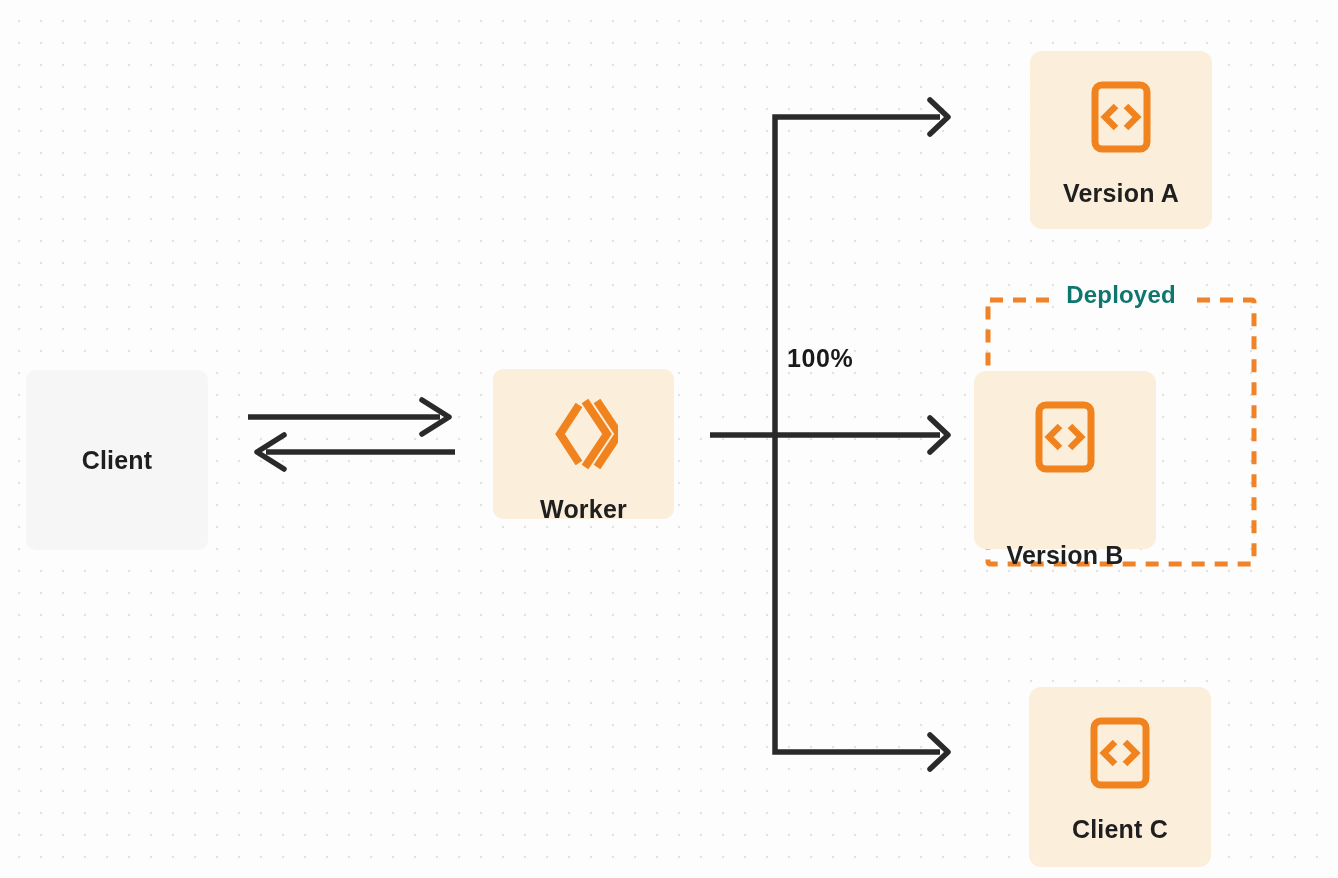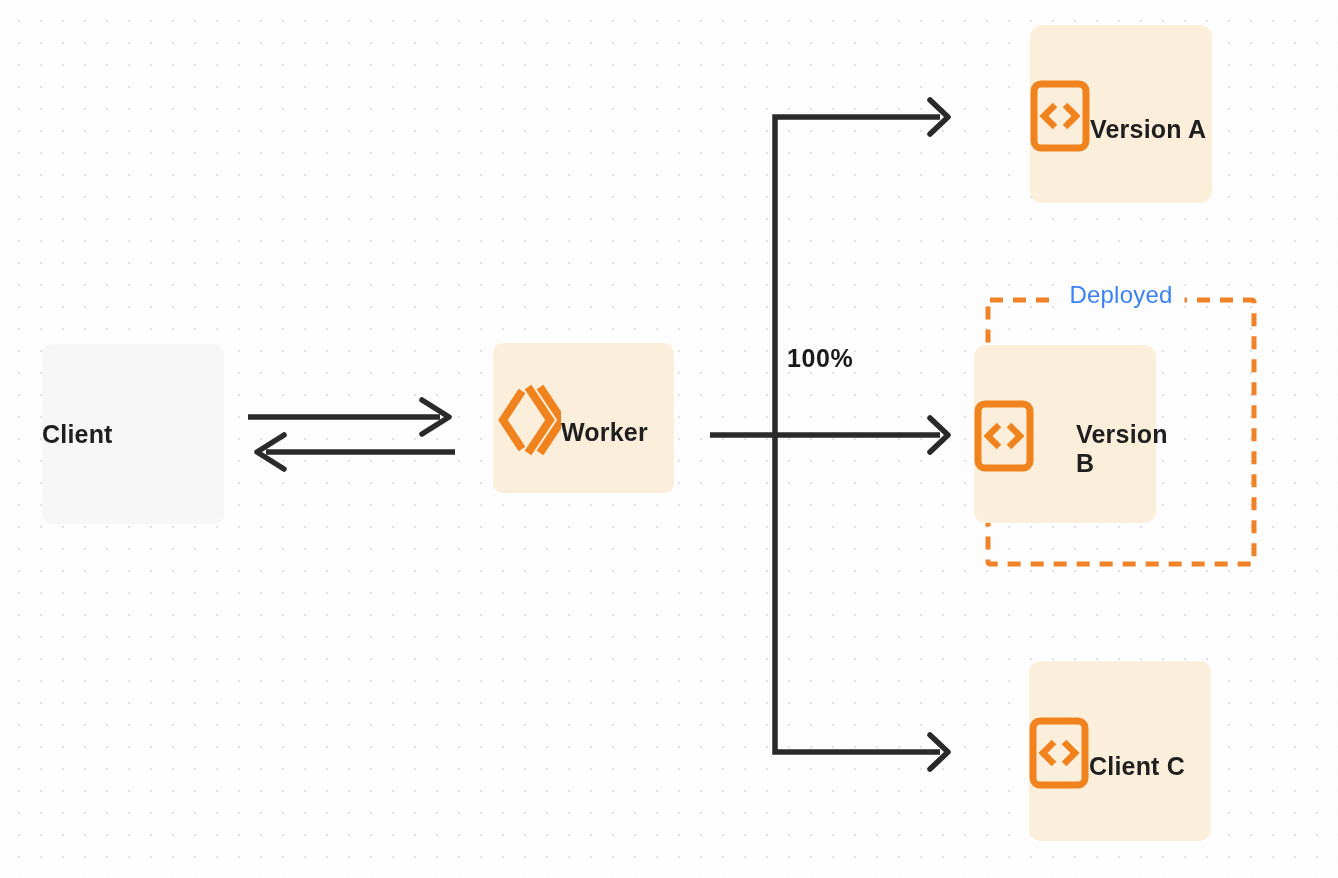--- a/index.html
+++ b/index.html
@@ -14,32 +14,34 @@
     height: 878px;
     background-color: #FDFDFD;
     background-image: radial-gradient(circle, #E2E2E2 1.3px, transparent 1.6px);
     background-size: 22px 22px;
     background-position: 8px 10px;
   }
   .node {
     position: absolute;
     border-radius: 10px;
     display: flex;
-    flex-direction: row;
+    flex-direction: column;
     align-items: center;
+    margin-top: 26px;
   }
   .node-label {
     font-weight: bold;
     font-size: 25px;
     color: #1F1F1F;
     letter-spacing: 0.2px;
   }
   .client-node {
-    left: 42px; top: 344px; width: 182px; height: 180px;
+    left: 26px; top: 344px; width: 182px; height: 180px;
     background: #F6F6F7;
+    justify-content: center;
     border-radius: 10px;
   }
   .worker-node {
     left: 493px; top: 343px; width: 181px; height: 150px;
     background: #FBEEDB;
     padding-top: 28px;
     border-radius: 10px;
   }
   .worker-node .icon-wrap { margin-bottom: 20px; }
   .version-node {
@@ -80,24 +82,24 @@
     position: absolute;
     left: 0; top: 0;
   }
   .deployed-label {
     position: absolute;
     top: -16px;
     left: 50%;
     transform: translateX(-50%);
     background: #FDFDFD;
     padding: 0 12px;
-    font-weight: normal;
+    font-weight: bold;
     font-size: 24px;
     letter-spacing: 0.2px;
-    color: #3b82f6;
+    color: #0f766e;
     white-space: nowrap;
   }
 </style>
 </head>
 <body>
 
 <div class="canvas">
 
   <svg class="overlay-svg" viewBox="0 0 1338 878" fill="none">
 

